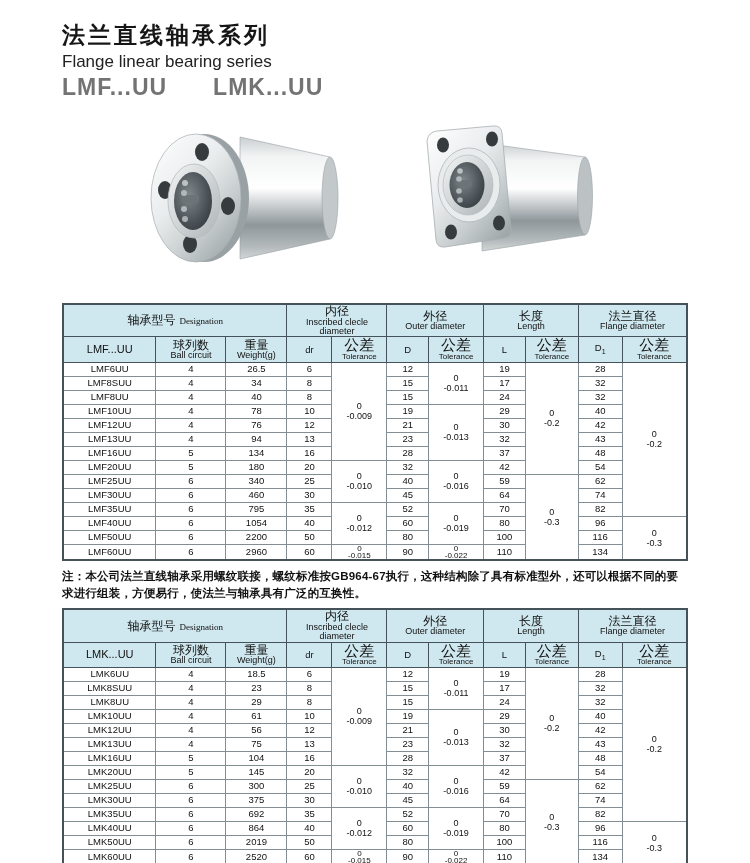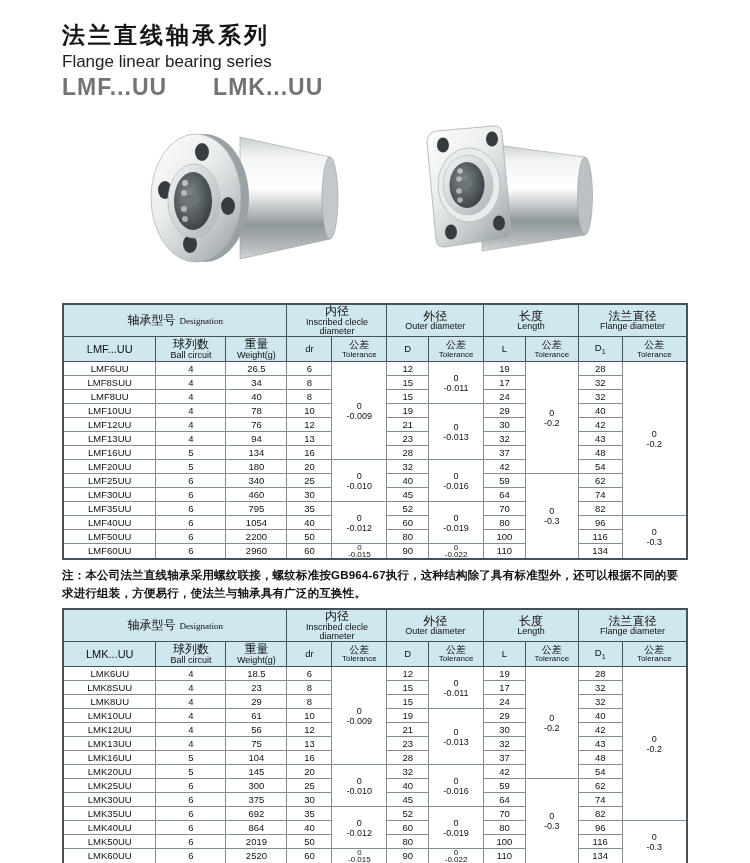--- a/index.html
+++ b/index.html
@@ -37,21 +37,21 @@
     overflow:hidden;
   }
   table.spec thead th{background:var(--hdr-bg);border-color:var(--bd-dark);font-weight:normal;}
   tr.h1 th{height:27px;}
   tr.h2 th{height:25px;}
   .zh{font-size:12px;display:block;}
   .en{font-size:9px;display:block;line-height:1.05;}
   .one-line .zh,.one-line .en{display:inline;text-align:center;}
   .one-line .en{margin-left:4px;font-family:Liberation Serif, serif;}
   th.series{font-weight:bold;font-size:11px;}
-  .tol-h .zh{font-size:10px;}
+  .tol-h .zh{font-size:15px;}
   .tol-h .en{font-size:8px;}
   tbody tr{height:14px;}
   tbody td{background:#fff;}
   td.tol{font-size:9px;line-height:10px;}
   td.tol.s1{font-size:8px;line-height:7px;}
   tr.gb td{border-top:1.5px solid var(--bd-dark);}
   sub{font-size:7px;}
   
   .note{
     width:626px;font-size:11.5px;font-weight:bold;line-height:1.5;

